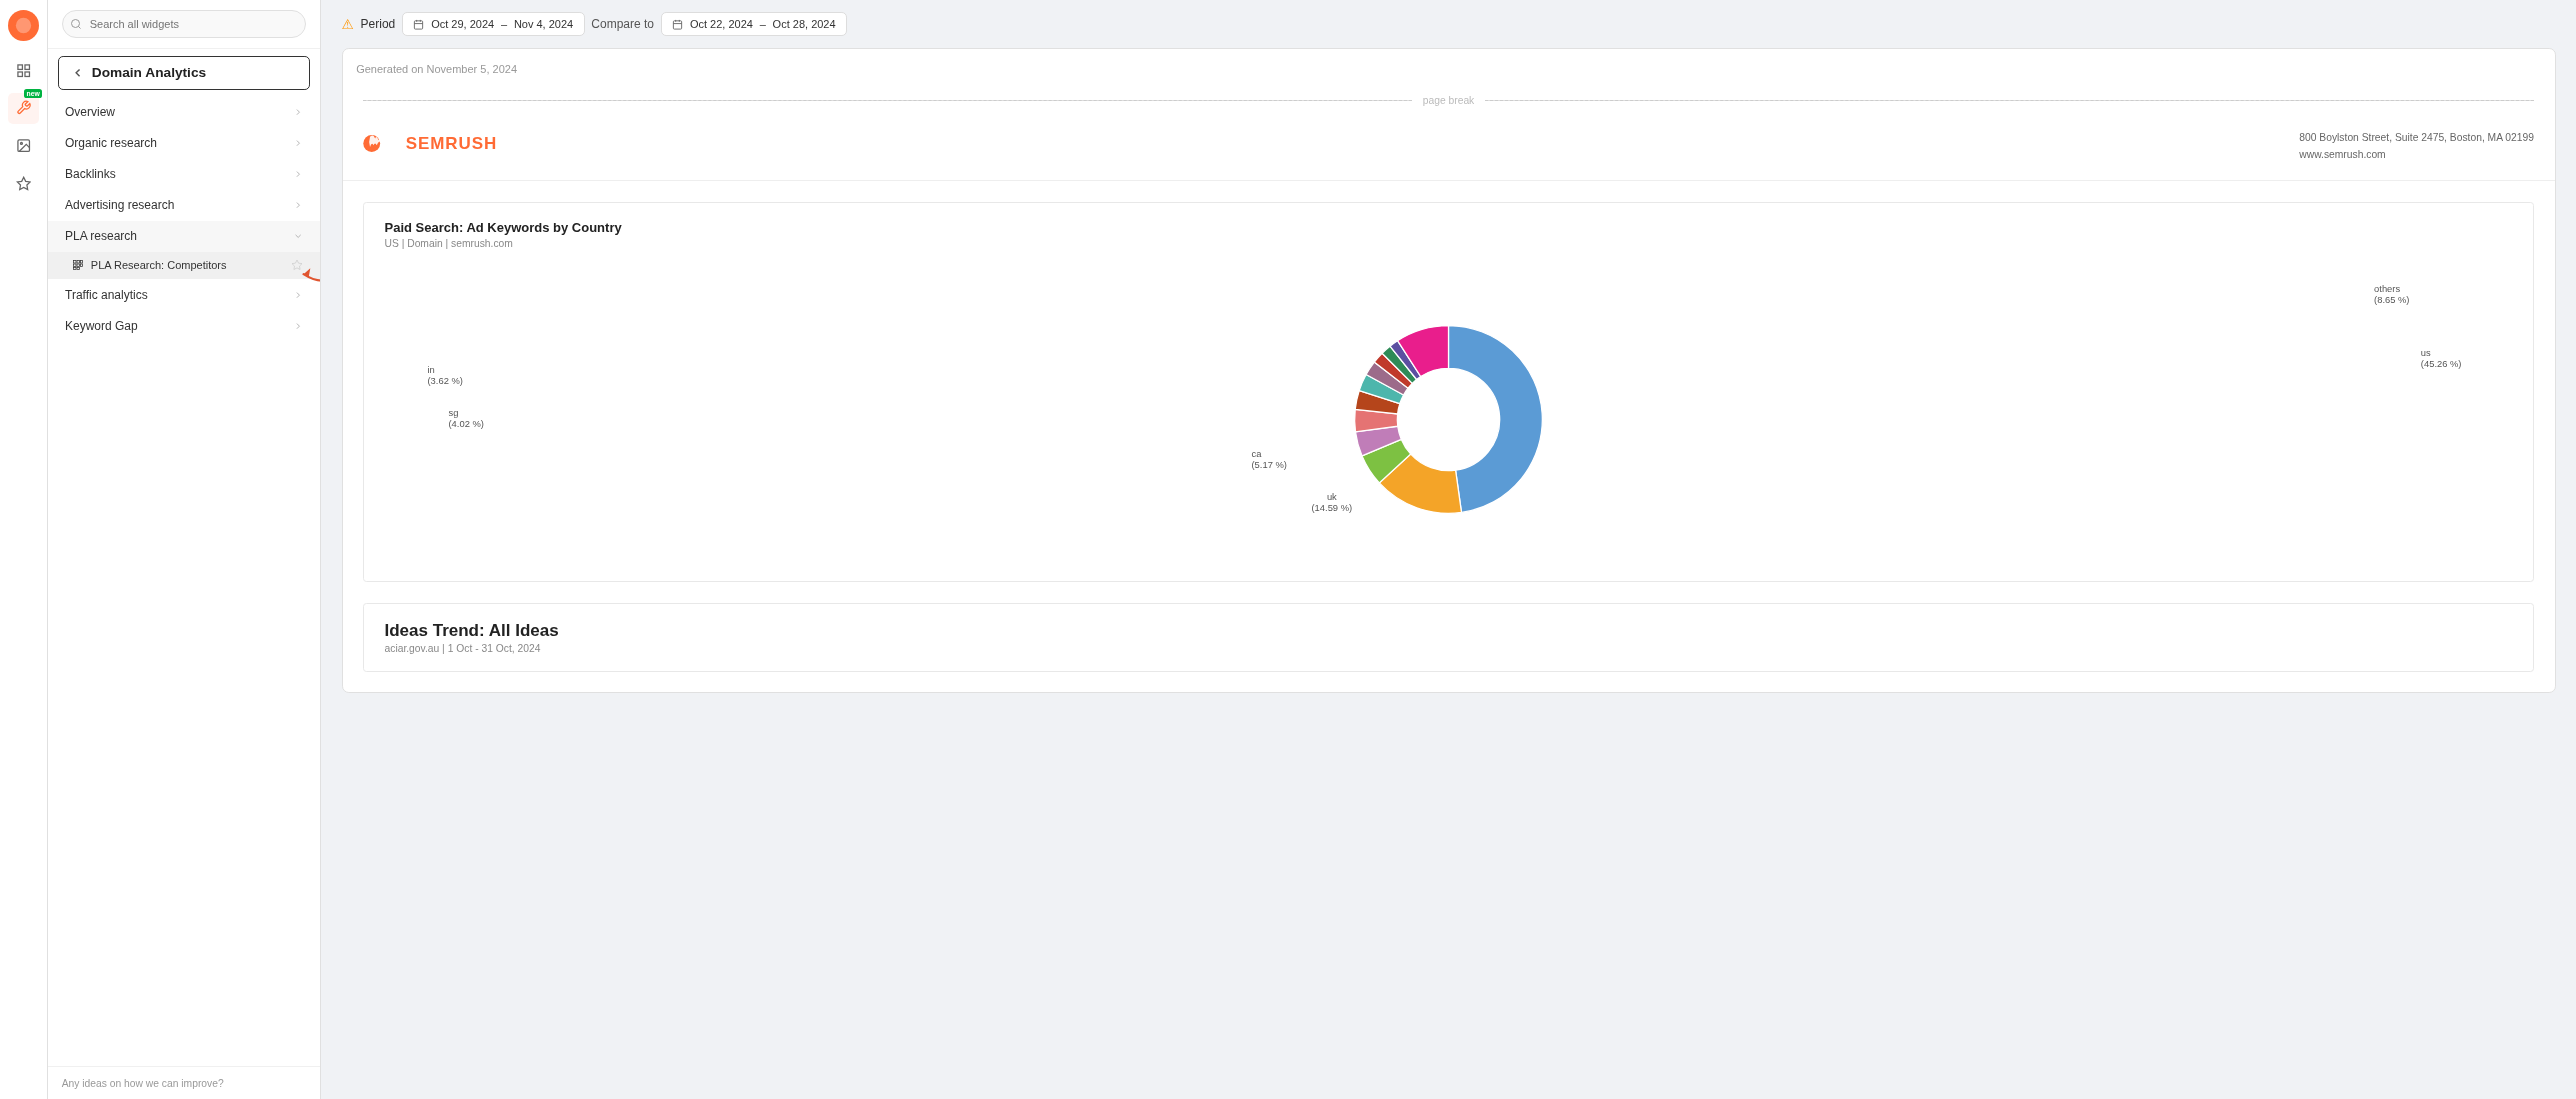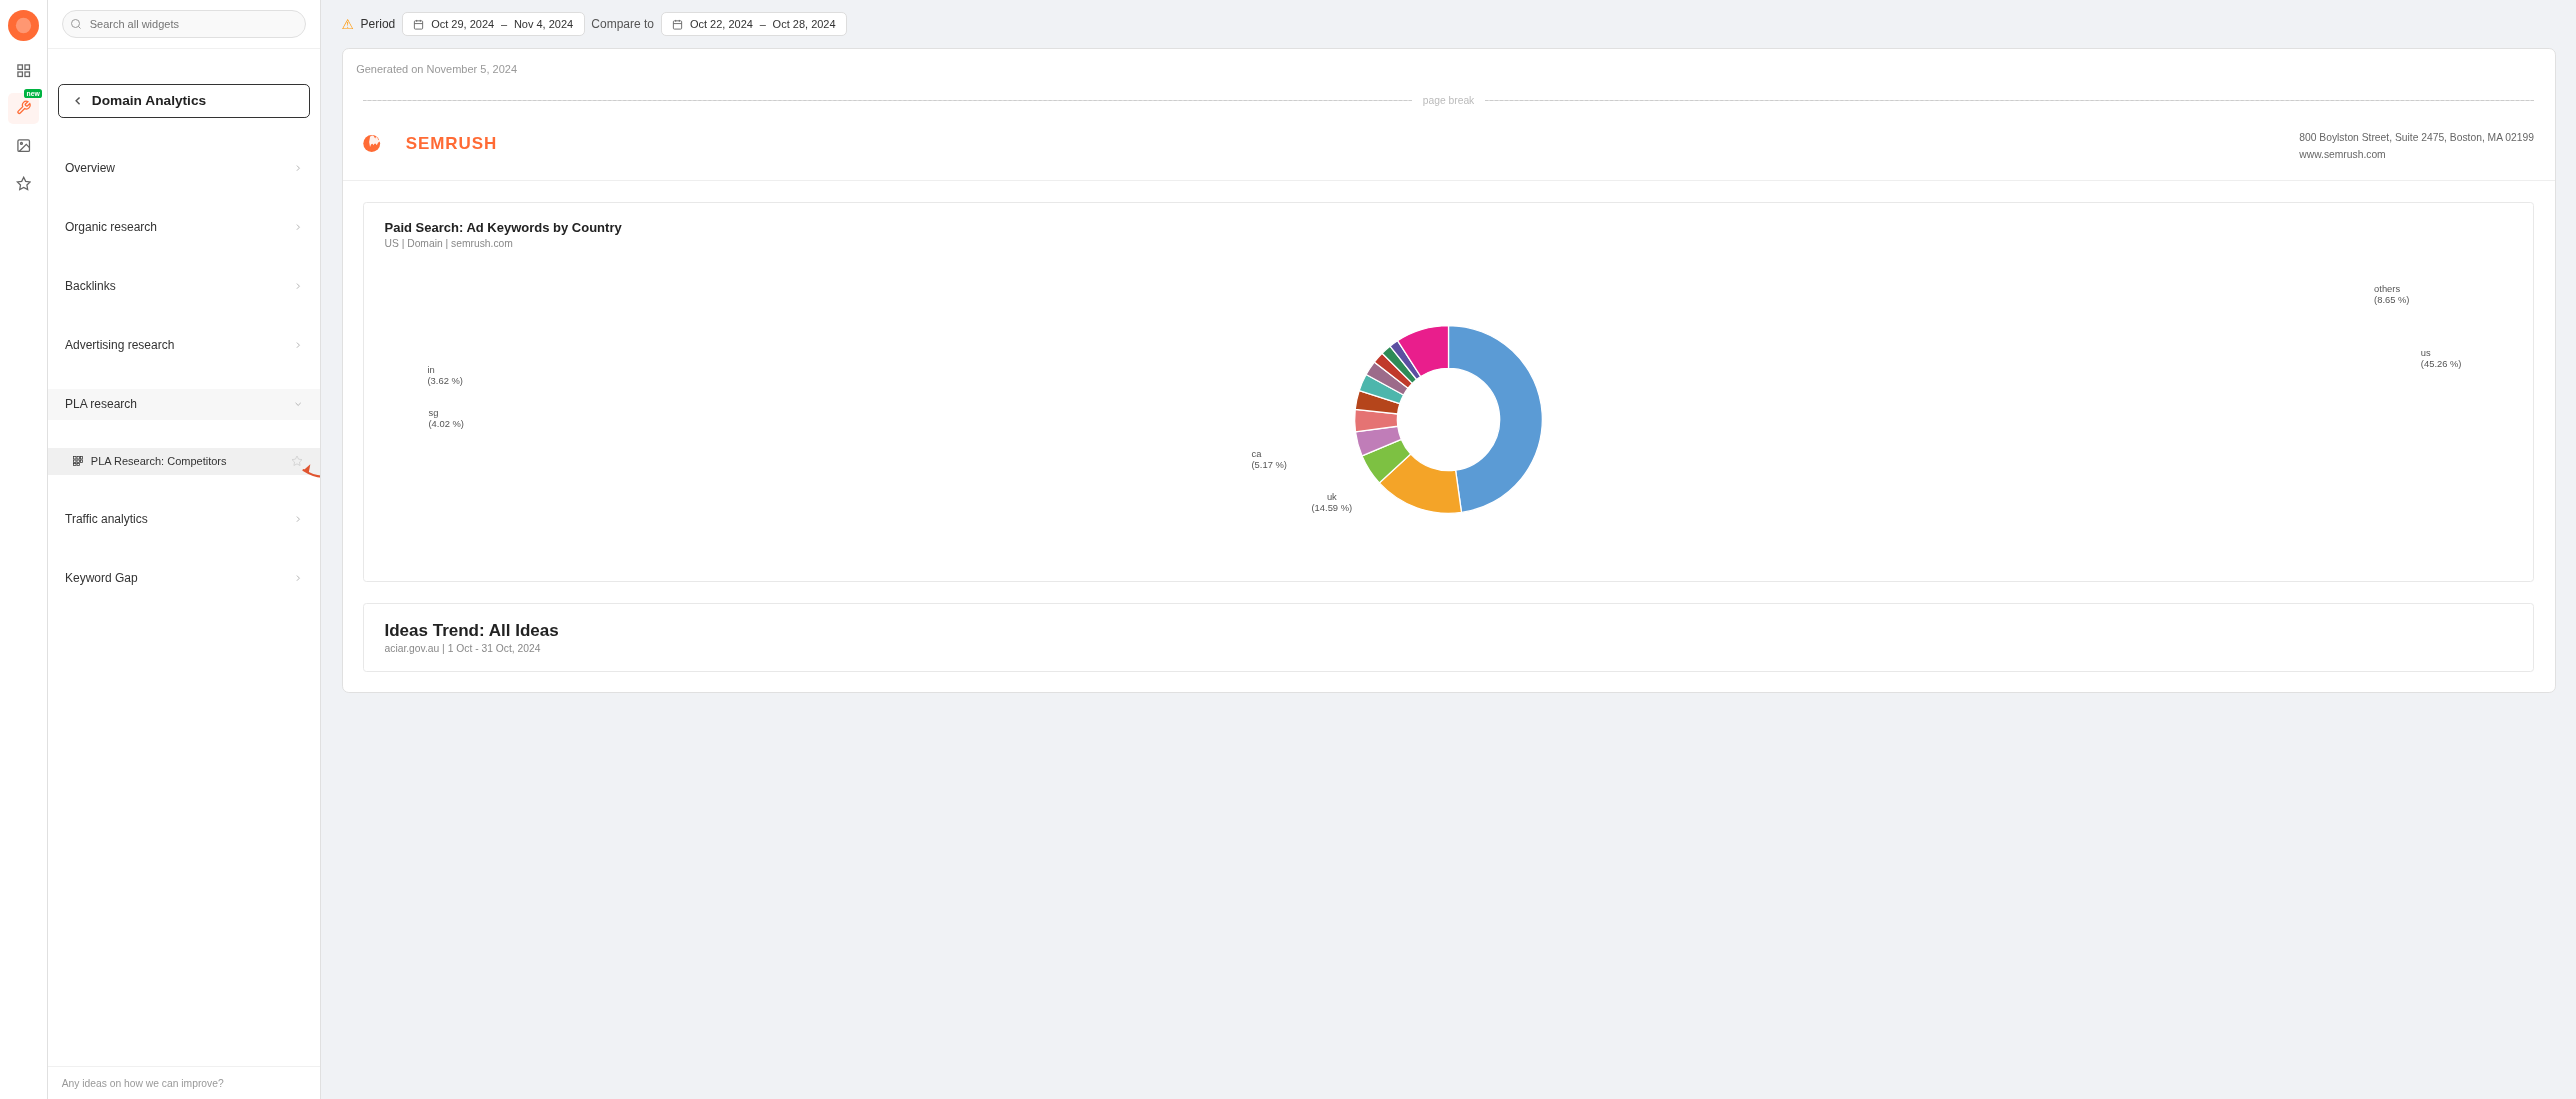--- a/index.html
+++ b/index.html
@@ -48,21 +48,20 @@
 
     
     .sidebar {
       width: 273px;
       background: #fff;
       border-right: 0.9px solid #e0e0e0;
       display: flex;
       flex-direction: column;
       flex-shrink: 0;
       overflow-y: auto;
-      gap: 28px;
     }
     .sidebar-search {
       padding: 10.3px 13.7px;
       border-bottom: 0.9px solid #f0f0f0;
     }
     .sidebar-search input {
       width: 100%;
       padding: 6.8px 10.3px 6.8px 27px;
       border: 0.9px solid #e0e0e0;
       border-radius: 17px;
@@ -496,21 +495,21 @@
               <div style="font-size:9.4px;color:#555;">(45.26 %)</div>
             </div>
             <div style="position:absolute; bottom: 51px; left: 50%; transform:translateX(-137px);">
               <div style="font-size:9.4px;color:#555;text-align:center;">uk</div>
               <div style="font-size:9.4px;color:#555;">(14.59 %)</div>
             </div>
             <div style="position:absolute; bottom: 94px; left: 50%; transform:translateX(-197px);">
               <div style="font-size:9.4px;color:#555;">ca</div>
               <div style="font-size:9.4px;color:#555;">(5.17 %)</div>
             </div>
-            <div style="position:absolute; top: 50%; left: 44px; transform:translateY(-8.5px);">
+            <div style="position:absolute; top: 50%; left: 64px; transform:translateY(-8.5px);">
               <div style="font-size:9.4px;color:#555;">sg</div>
               <div style="font-size:9.4px;color:#555;">(4.02 %)</div>
             </div>
             <div style="position:absolute; top: 50%; left: 43px; transform:translateY(-51px);">
               <div style="font-size:9.4px;color:#555;">in</div>
               <div style="font-size:9.4px;color:#555;">(3.62 %)</div>
             </div>
           </div>
         </div>
 

